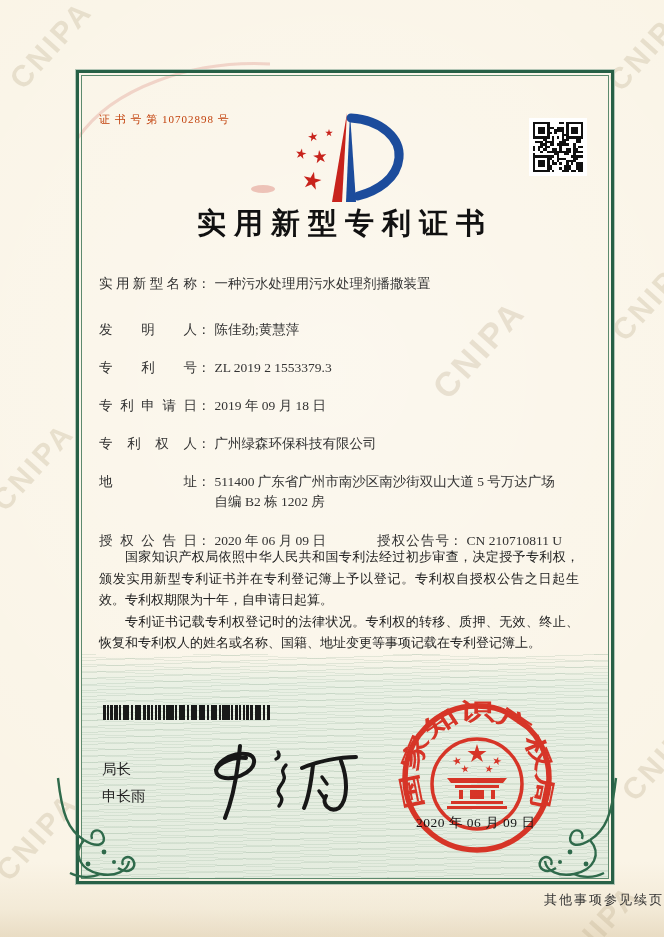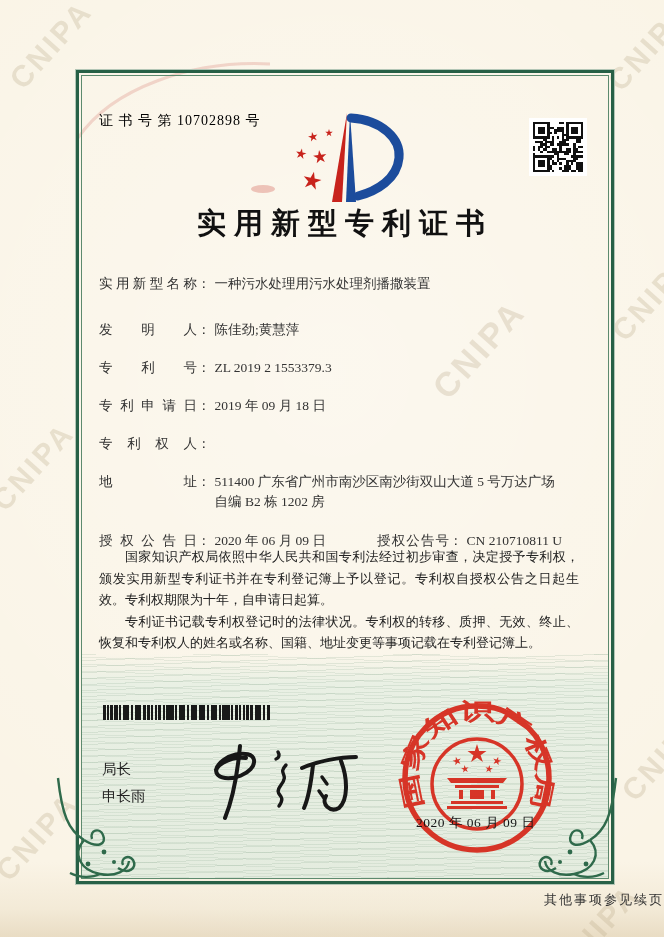--- a/index.html
+++ b/index.html
@@ -29,21 +29,21 @@
   .frame-inner{
     position:absolute;inset:2px;border:1px solid #5d8a6e;
   }
   .band{
     position:absolute;left:0;right:0;bottom:0;height:224px;
     background:
       repeating-linear-gradient(178deg, rgba(134,166,140,.20) 0 1px, rgba(0,0,0,0) 1px 6px),
       repeating-linear-gradient(182deg, rgba(134,166,140,.16) 0 1px, rgba(0,0,0,0) 1px 7px),
       linear-gradient(180deg, rgba(233,240,228,0) 0, #e9f0e4 30px, #e4ecdf 100%);
   }
-  .certno{position:absolute;left:17px;top:36px;font-size:14px;letter-spacing:1px;color:#000000;}
+  .certno{position:absolute;left:17px;top:36px;font-size:11px;letter-spacing:1px;color:#c2410c;}
   .logo{position:absolute;left:202px;top:31px;}
   .qr{position:absolute;left:447px;top:42px;width:58px;height:58px;background:#fff;padding:4px;box-sizing:border-box;}
   .title{
     position:absolute;left:0;right:0;top:128px;text-align:center;
     font-size:29px;font-weight:bold;letter-spacing:8px;color:#111;
   }
   .fields{position:absolute;left:17px;top:198px;width:500px;font-size:13.5px;color:#333;}
   .frow{display:flex;align-items:flex-start;line-height:20px;}
   .frow .lab{display:inline-block;width:98px;text-align:justify;text-align-last:justify;flex:none;}
   .frow .colon{flex:none;}
@@ -397,20 +397,21 @@
         <span class="val">ZL 2019 2 1553379.3</span>
       </div>
       <div class="frow mb-md">
         <span class="lab">专利申请日</span>
           <span class="colon">：</span>
         <span class="val">2019 年 09 月 18 日</span>
       </div>
       <div class="frow mb-md">
         <span class="lab">专利权人</span>
           <span class="colon">：</span>
+        <span class="val">广州绿森环保科技有限公司</span>
       </div>
       <div class="frow addr">
         <span class="lab">地址</span>
           <span class="colon">：</span>
         <span class="val">
           <span>511400 广东省广州市南沙区南沙街双山大道 5 号万达广场</span>
           <span class="addr2">自编 B2 栋 1202 房</span>
         </span>
       </div>
       <div class="grantrow">

